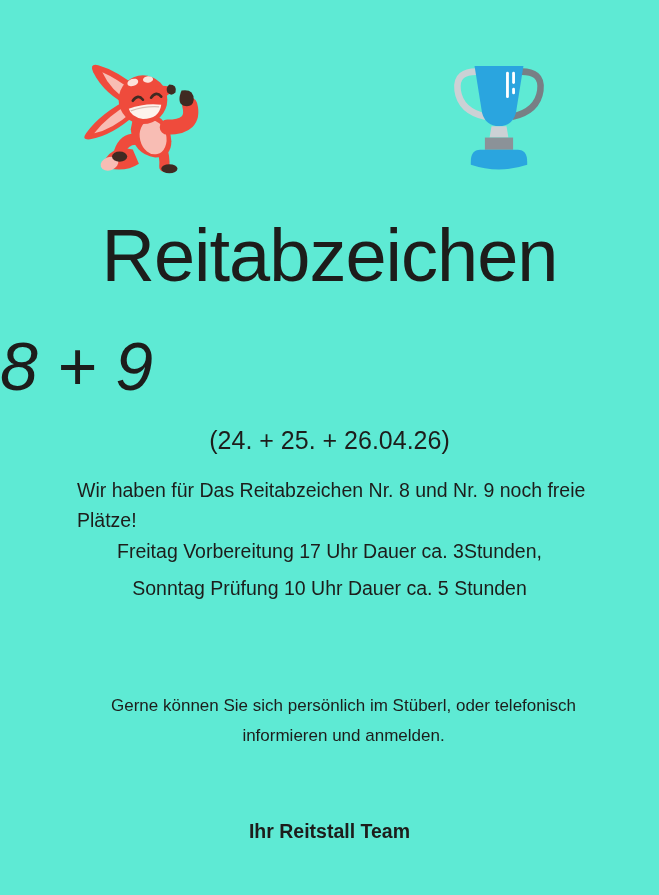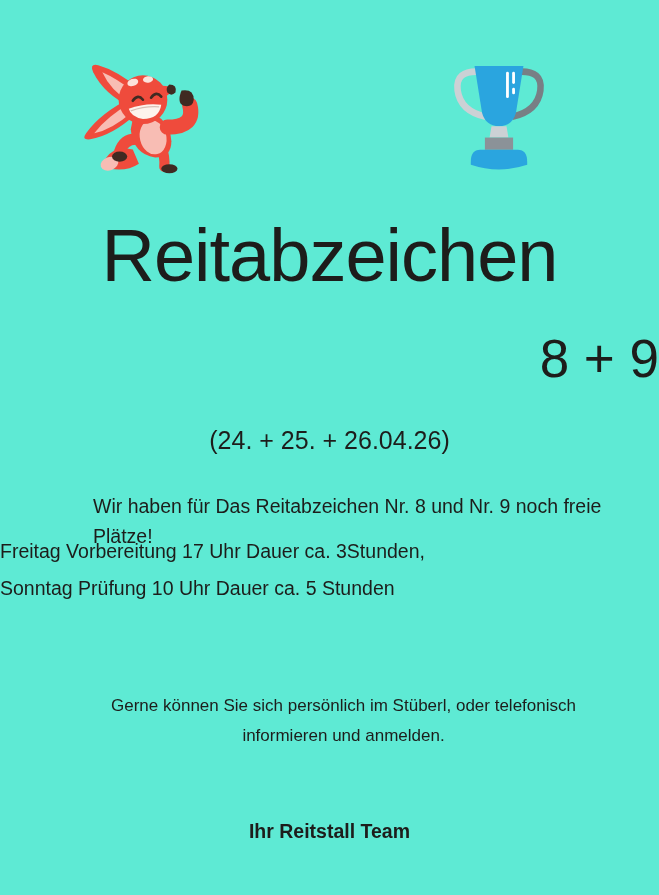--- a/index.html
+++ b/index.html
@@ -40,50 +40,51 @@
     font-size: 74px;
     font-weight: 400;
     letter-spacing: -1px;
     line-height: 1;
   }
   .subtitle {
     position: absolute;
     top: 332px;
     left: 0;
     width: 100%;
-    text-align: right;
-    font-size: 53px;
+    text-align: left;
+    font-size: 68px;
     font-weight: 400;
     line-height: 1;
+    font-style: italic;
   }
   .dates {
     position: absolute;
     top: 426px;
     left: 0;
     width: 100%;
     text-align: center;
     font-size: 25px;
     line-height: 29px;
   }
   .intro {
     position: absolute;
     top: 475px;
     left: 77px;
     width: 520px;
-    margin: 16px;
+    margin: 0;
     font-size: 19.5px;
     line-height: 30px;
     text-align: left;
   }
   .schedule {
     position: absolute;
     top: 540px;
     left: 0;
     width: 100%;
-    text-align: left;
+    text-align: center;
     font-size: 19.5px;
   }
   .schedule-line {
     line-height: 23px;
     margin-bottom: 14px;
   }
   .contact-info {
     position: absolute;
     top: 677px;
     left: calc(50% - 240px);

